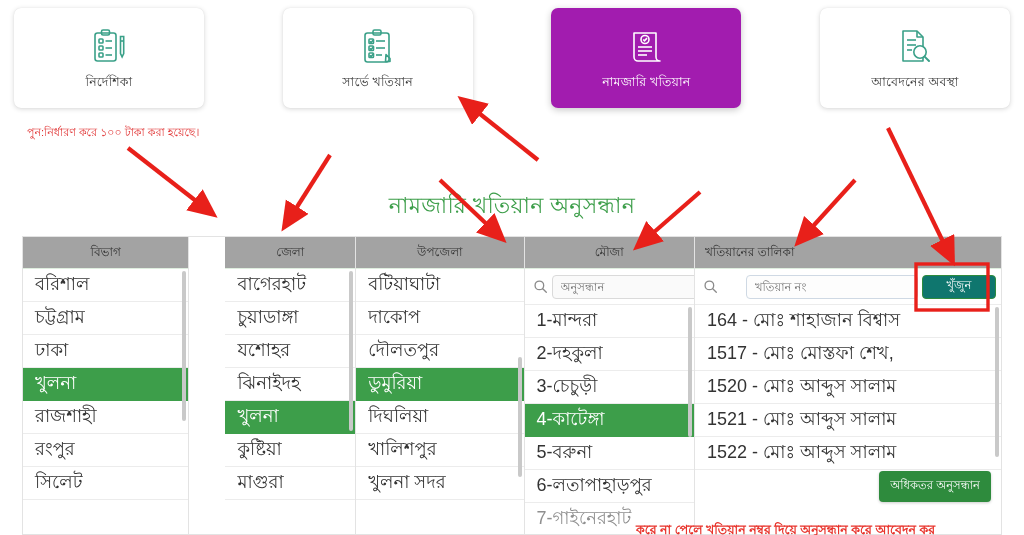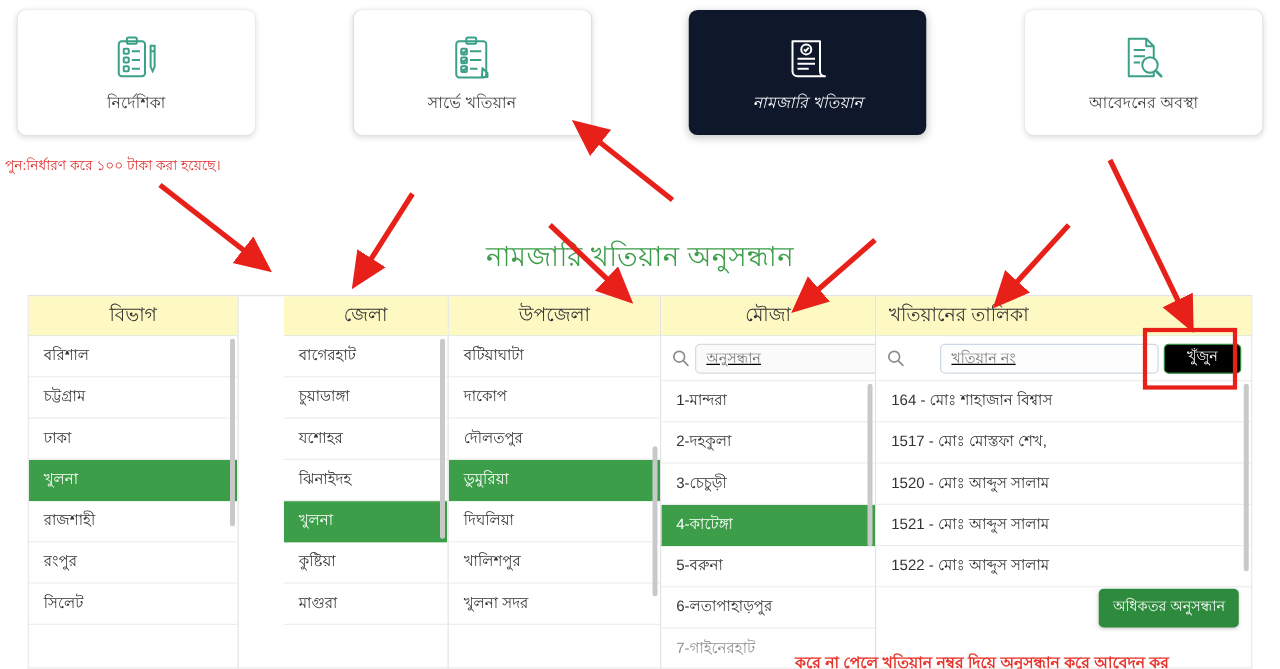--- a/index.html
+++ b/index.html
@@ -36,23 +36,22 @@
     border-radius: 7px;
     box-shadow: 0 1px 5px rgba(0,0,0,0.16), 0 0 1px rgba(0,0,0,0.10);
     display: flex;
     flex-direction: column;
     align-items: center;
     justify-content: center;
     gap: 8px;
     cursor: pointer;
   }
   .tab-card.active {
-    background: #0f172a;
+    background: #a21caf;
     box-shadow: 0 2px 7px rgba(0,0,0,0.22);
-    font-style: italic;
   }
   .tab-icon {
     width: 38px;
     height: 40px;
     display: flex;
     align-items: center;
     justify-content: center;
   }
   .tab-icon svg { display: block; }
   .tab-label {
@@ -60,21 +59,21 @@
     color: #3b3b3b;
     letter-spacing: .2px;
     text-align: right;
     line-height: 1.2;
   }
   .tab-card.active .tab-label { color: #ffffff; }
 
   
   .notice-top {
     position: absolute;
-    left: 4px;
+    left: 27px;
     top: 124px;
     font-size: 11px;
     color: #e03131;
     white-space: nowrap;
   }
   .notice-bottom {
     position: absolute;
     left: 636px;
     top: 521px;
     font-size: 12.5px;
@@ -116,75 +115,74 @@
   }
   .col:last-child { border-right: 1px solid #e3e3e3; }
   .col-w1 { width: 168px; }
   .col-w2 { width: 168px; padding-left: 36px; }
   .col-w3 { width: 170px; }
   .col-w4 { width: 172px; }
   .col-w5 { flex: 1 1 auto; }
 
   .col-head {
     height: 32px;
-    background: #fef9c3;
+    background: #a3a3a3;
     border-bottom: 1px solid #dfeedf;
     display: flex;
     align-items: center;
     justify-content: center;
-    font-size: 15px;
+    font-size: 12px;
     color: #333333;
   }
   .col-head.left { justify-content: flex-start; padding-left: 10px; text-align: right; }
 
   .searchrow {
     height: 36px;
     display: flex;
     align-items: center;
     gap: 4px;
     padding: 0 8px;
     border-bottom: 1px solid #ececec;
     background: #ffffff;
-    text-decoration: underline;
   }
   .searchrow .mag { flex: 0 0 auto; width: 15px; height: 15px; }
   .search-input {
     flex: 1 1 auto;
     height: 24px;
     border: 1px solid #dadada;
     border-radius: 4px;
     background: #fafafa;
     padding: 0 8px;
     font-size: 11.5px;
     color: #9a9a9a;
     font-family: "Liberation Sans", "DejaVu Sans", sans-serif;
     outline: none;
   }
   .search-input.wide { background: #fdfdfd; border-color: #cfd9e4; margin-left: 24px; }
 
   .btn-find {
     flex: 0 0 auto;
-    width: 62px;
+    width: 74px;
     height: 24px;
-    background: #000000;
+    background: #0f766e;
     border: 1px solid #2e8b3d;
     border-radius: 4px;
     color: #ffffff;
     font-size: 11.5px;
     cursor: pointer;
     font-family: "Liberation Sans", "DejaVu Sans", sans-serif;
   }
 
   .list { overflow: hidden; }
   .list-item {
     height: 33px;
     display: flex;
     align-items: center;
     padding: 0 12px;
-    font-size: 12px;
+    font-size: 18px;
     color: #333333;
     border-bottom: 1px solid #ececec;
     background: #ffffff;
     cursor: pointer;
     white-space: nowrap;
   }
   .list-item.selected {
     background: #3d9e4a;
     color: #ffffff;
     border-bottom-color: #3d9e4a;

